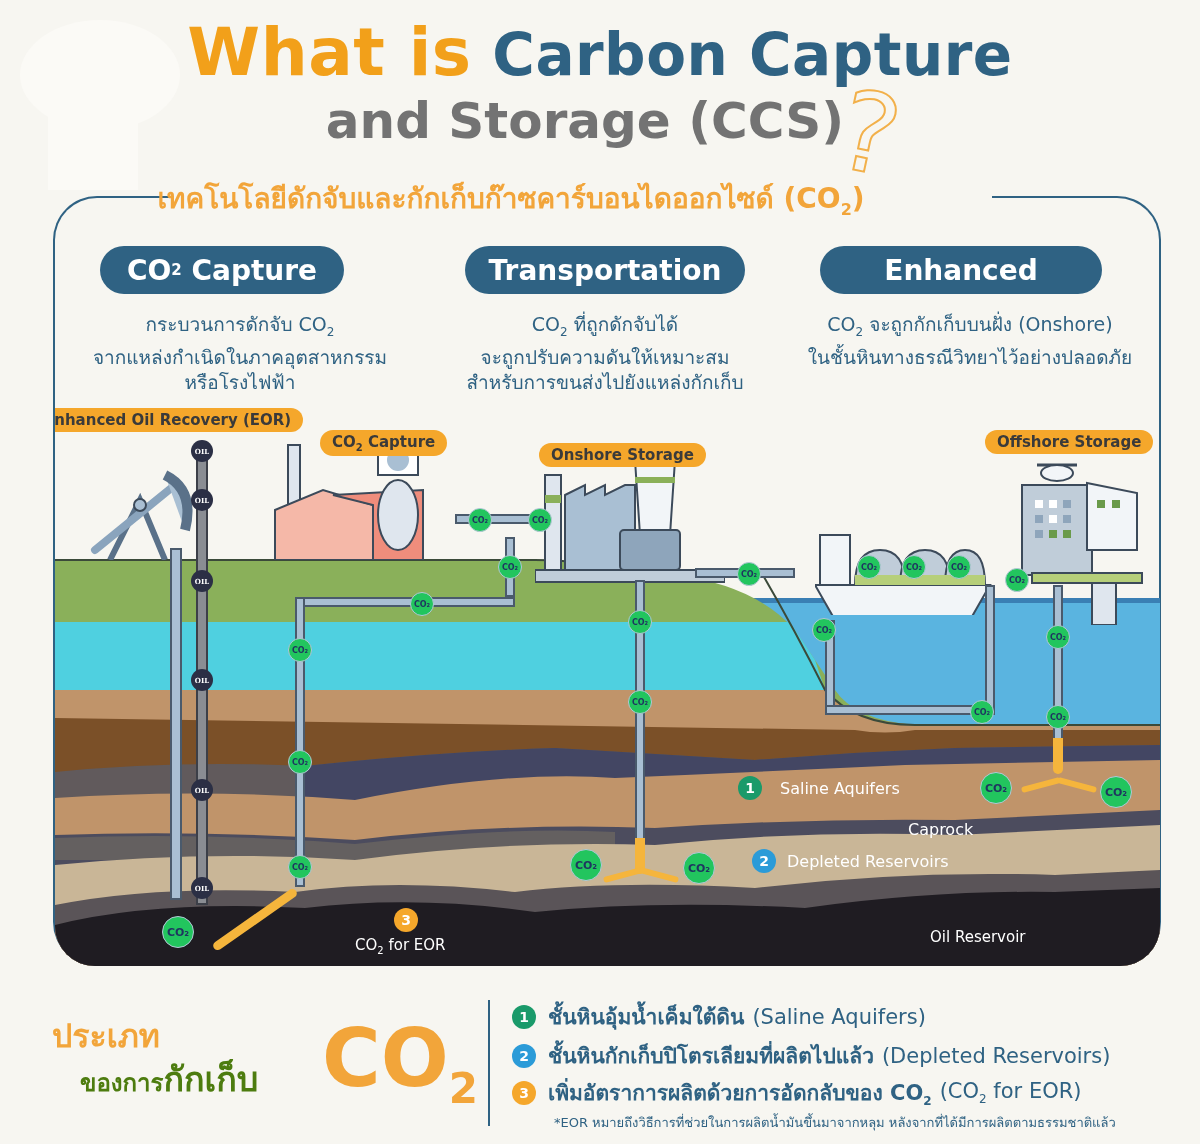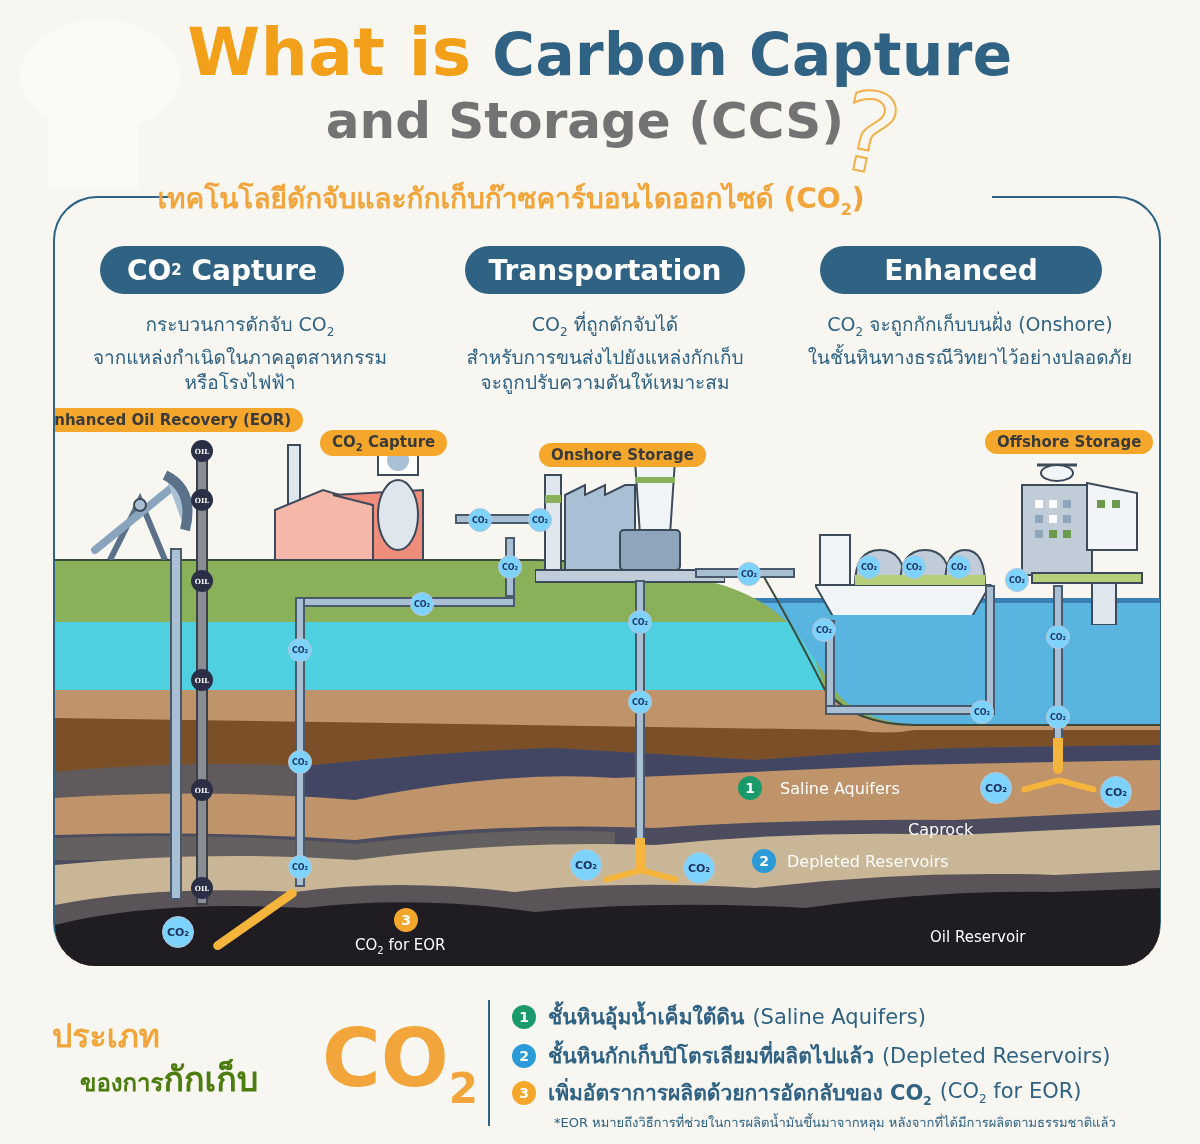--- a/index.html
+++ b/index.html
@@ -25,21 +25,21 @@
   .pill sub { font-size: 15px; }
 
   .stage-desc { position: absolute; top: 312px; text-align: center; font-size: 19px; color: #2f6283; line-height: 25px; }
   .stage-desc sub { font-size: 12px; }
 
   .scene { position: absolute; left: 55px; top: 400px; width: 1105px; height: 566px; border-radius: 0 0 40px 40px; overflow: hidden; }
 
   .label-tag { position: absolute; background: #f5a72b; color: #3a3a3a; font-weight: bold; font-size: 15px; border-radius: 14px; padding: 3px 12px; white-space: nowrap; z-index: 5; }
   .label-tag sub { font-size: 10px; }
 
-  .co2-dot { position: absolute; width: 24px; height: 24px; border-radius: 50%; background: #7dd3fc; color: #1f3560; font-size: 8px; font-weight: bold; display: flex; align-items: center; justify-content: center; z-index: 4; border: 1px solid #b5c6d8; }
+  .co2-dot { position: absolute; width: 24px; height: 24px; border-radius: 50%; background: #22c55e; color: #1f3560; font-size: 8px; font-weight: bold; display: flex; align-items: center; justify-content: center; z-index: 4; border: 1px solid #b5c6d8; }
   .co2-dot.big { width: 32px; height: 32px; font-size: 11px; }
   .oil-dot { position: absolute; width: 22px; height: 22px; border-radius: 50%; background: #2b2f45; color: #fff; font-size: 7px; font-weight: bold; display: flex; align-items: center; justify-content: center; z-index: 4; font-family: "DejaVu Serif", serif; }
 
   .pipe { position: absolute; background: #a9bfd3; border: 2px solid #4a5a6c; z-index: 3; }
   .oil-pipe { position: absolute; background: #8a8d93; border: 2px solid #3c3f48; z-index: 3; }
   .yellow { position: absolute; background: #f5b53c; z-index: 3; }
 
   .layer-text { position: absolute; color: #fff; font-size: 16px; z-index: 6; white-space: nowrap; }
   .num-badge { position: absolute; width: 24px; height: 24px; border-radius: 50%; color: #fff; font-weight: bold; font-size: 14px; display: flex; align-items: center; justify-content: center; z-index: 6; }
 
@@ -87,22 +87,22 @@
   <span>Enhanced</span>
 </div>
 
 <div class="stage-desc" style="left:60px;width:360px;">
   <div><span>กระบวนการดักจับ CO</span><sub>2</sub></div>
   <div>จากแหล่งกำเนิดในภาคอุตสาหกรรม</div>
   <div>หรือโรงไฟฟ้า</div>
 </div>
 <div class="stage-desc" style="left:430px;width:350px;">
   <div><span>CO</span><sub>2</sub><span style="white-space:pre"> ที่ถูกดักจับได้</span></div>
+  <div>จะถูกปรับความดันให้เหมาะสม</div>
   <div>สำหรับการขนส่งไปยังแหล่งกักเก็บ</div>
-  <div>จะถูกปรับความดันให้เหมาะสม</div>
 </div>
 <div class="stage-desc" style="left:780px;width:380px;">
   <div><span>CO</span><sub>2</sub><span style="white-space:pre"> จะถูกกักเก็บบนฝั่ง (Onshore)</span></div>
   <div>ในชั้นหินทางธรณีวิทยาไว้อย่างปลอดภัย</div>
 </div>
 
 <div class="scene">
   <svg width="1105" height="566" viewBox="0 0 1105 566" style="position:absolute;left:0;top:0;">
 
     <rect x="560" y="198" width="545" height="130" fill="#5ab4e0"></rect>

